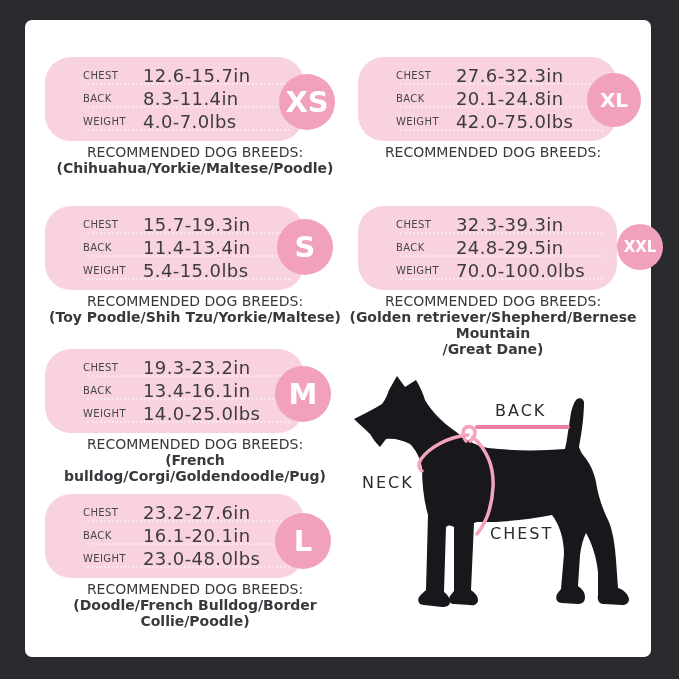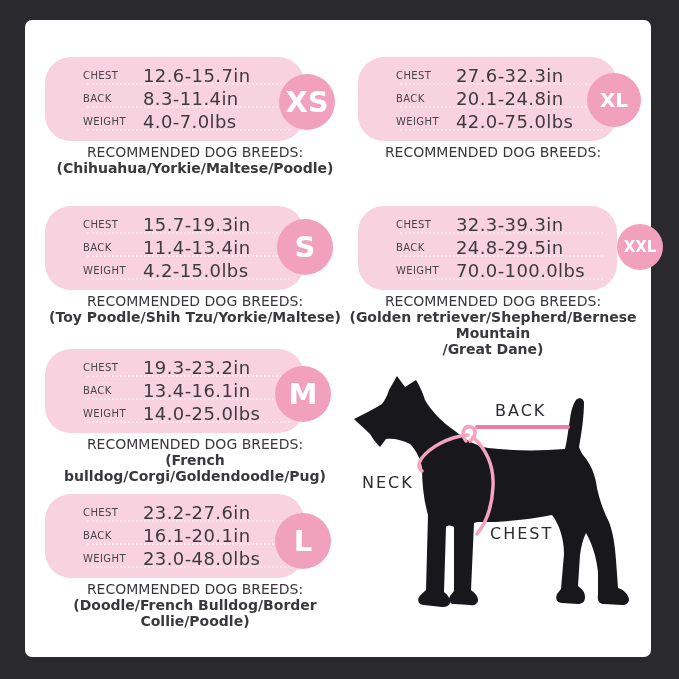--- a/index.html
+++ b/index.html
@@ -102,21 +102,21 @@
         <span class="val">15.7-19.3in</span>
       </div>
       <div class="row">
         <span class="dots"></span>
         <span class="lab">BACK</span>
         <span class="val">11.4-13.4in</span>
       </div>
       <div class="row">
         <span class="dots"></span>
         <span class="lab">WEIGHT</span>
-        <span class="val">4.2-15.0lbs</span>
+        <span class="val">5.4-15.0lbs</span>
       </div>
     </div>
     <div class="badge d56" style="left:232px;top:13px;">S</div>
     <div class="rec" style="left:0px;top:87px;">
       <div class="rec-label">RECOMMENDED DOG BREEDS:</div>
       <div class="breeds">(Toy Poodle/Shih Tzu/Yorkie/Maltese)</div>
     </div>
   </div>
 
   <div class="size-block" style="left:20px;top:329px;width:340px;height:150px;">

